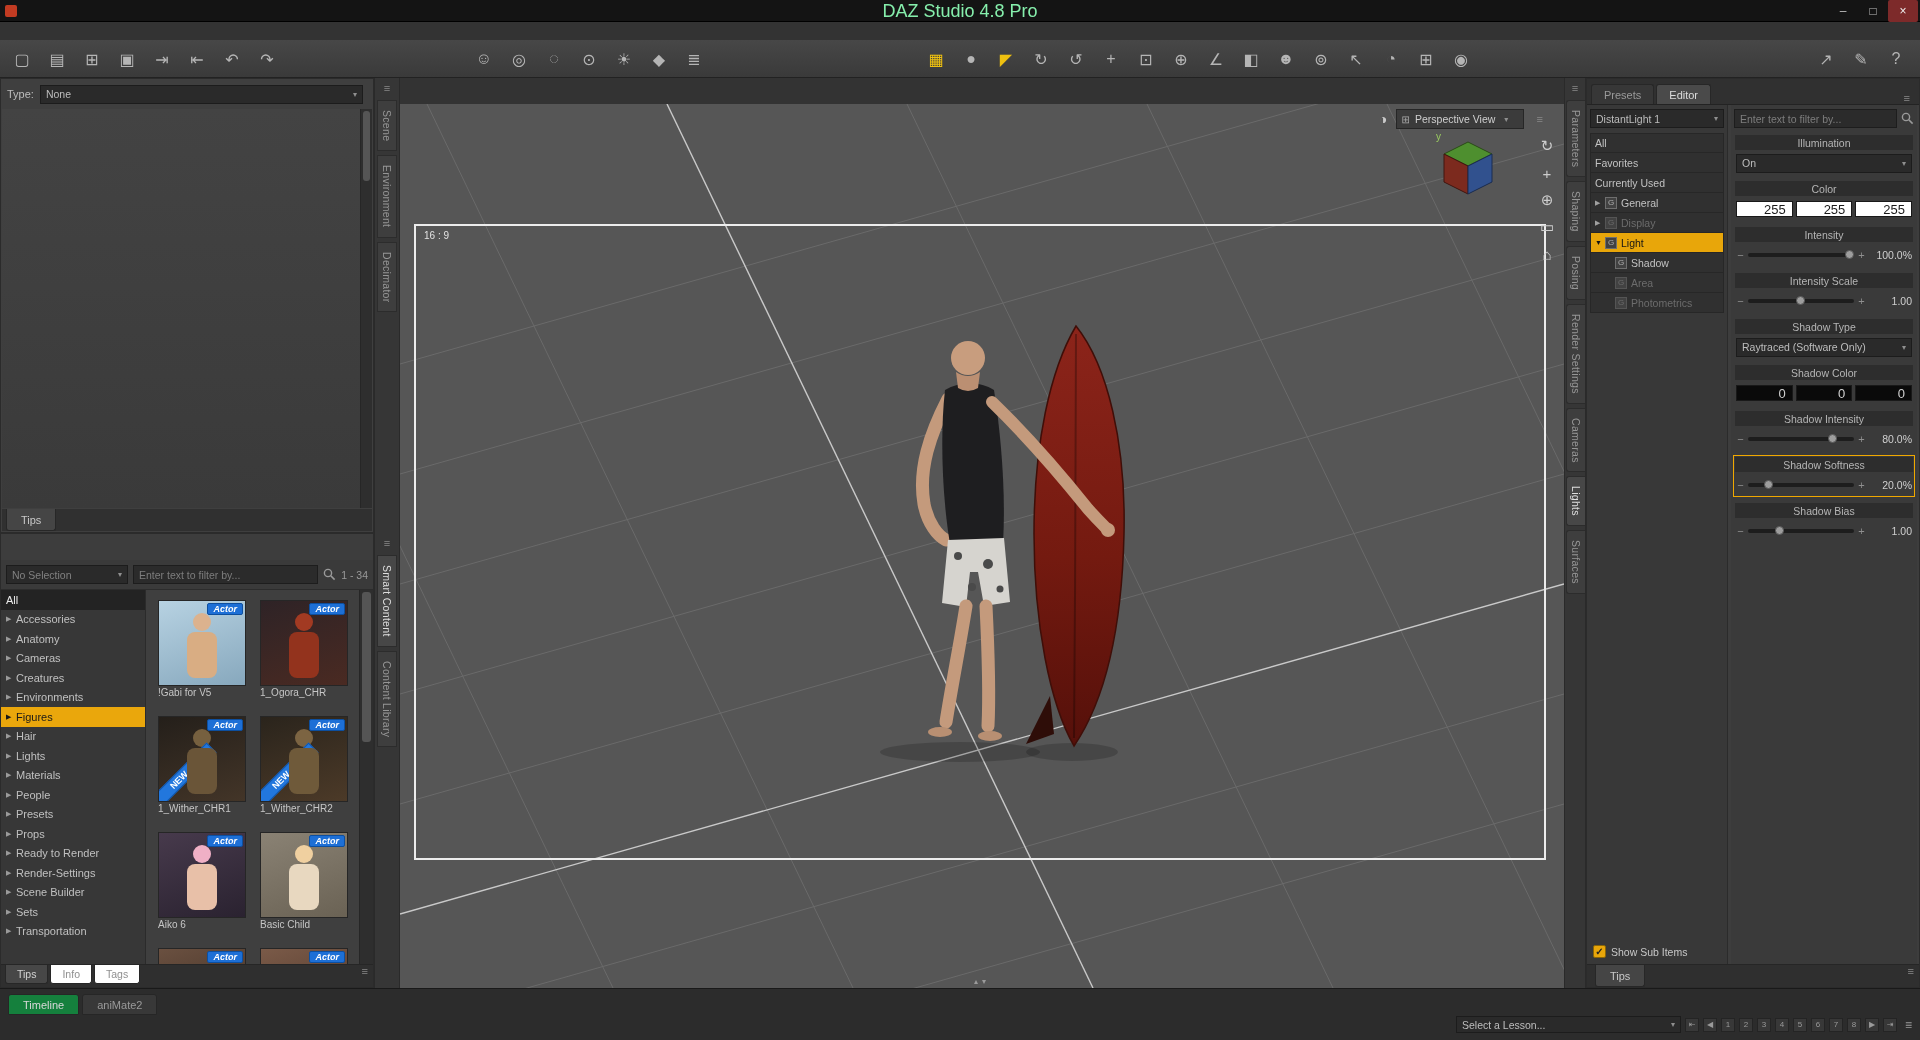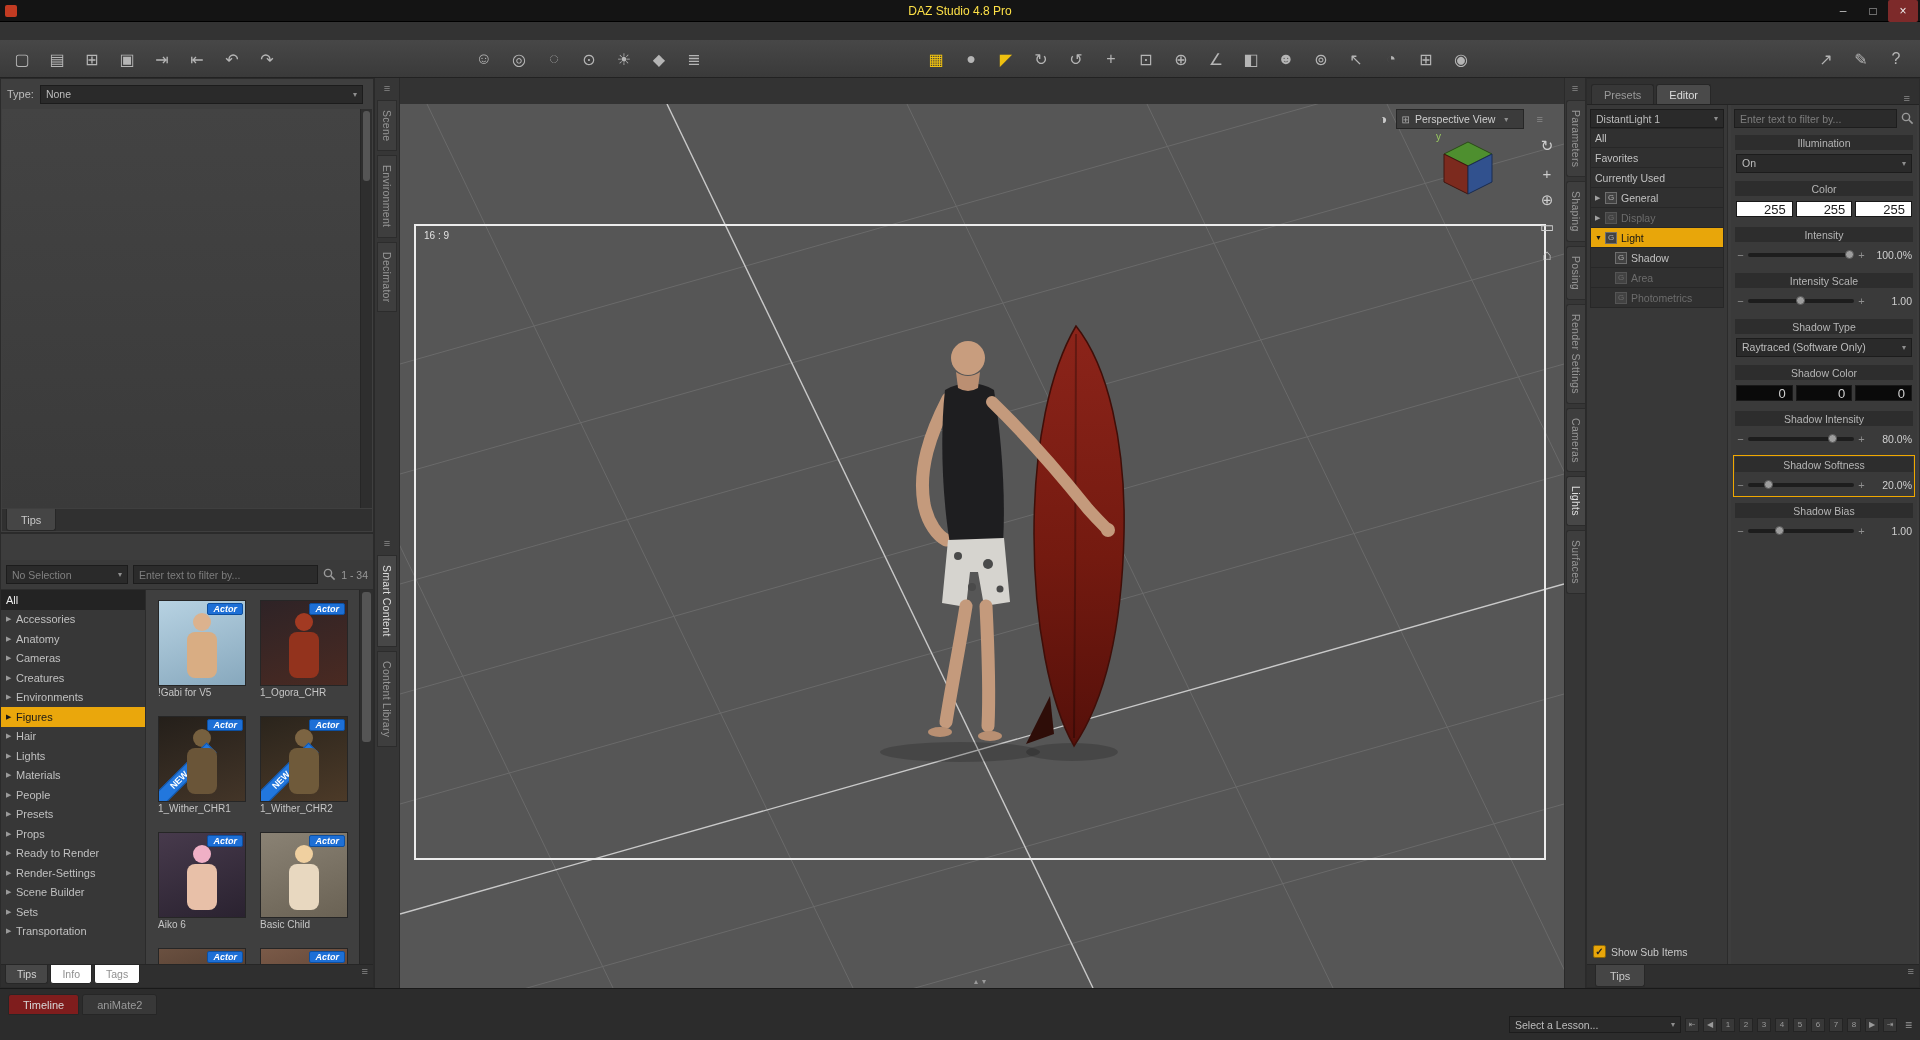--- a/index.html
+++ b/index.html
@@ -2,21 +2,21 @@
 <html><head>
 <meta charset="utf-8">
 <style>
   *{margin:0;padding:0;box-sizing:border-box;user-select:none}
   html,body{width:1920px;height:1040px;overflow:hidden;background:#333;
     font-family:"Liberation Sans",sans-serif;font-size:11px;color:#c8c8c8}
   #app{position:relative;width:1920px;height:1040px;background:#333}
 
   
   #titlebar{position:absolute;left:0;top:0;width:100%;height:22px;background:#141414;border-bottom:1px solid #000}
-  #title{position:absolute;left:0;right:0;top:0;height:32px;line-height:22px;text-align:center;color:#fde047;font-size:12px}
+  #title{position:absolute;left:0;right:0;top:0;height:32px;line-height:22px;text-align:center;color:#86efac;font-size:18px}
   #app-icon{position:absolute;left:5px;top:5px;width:12px;height:12px;background:#c23b22;border-radius:2px}
   .win-btns{position:absolute;right:2px;top:0;height:22px;display:flex}
   .win-btn{width:30px;height:22px;display:flex;align-items:center;justify-content:center;color:#bdbdbd;font-size:12px}
   .win-btn.close{background:#7d2a2a;color:#eee;border-radius:2px}
 
   
   #menubar{position:absolute;left:0;top:22px;width:100%;height:18px;background:#262626;border-bottom:1px solid #1a1a1a;display:flex;align-items:center;padding-left:4px}
   #daz-logo{width:12px;height:12px;background:#b5321f;border-radius:2px;margin-right:8px}
   .menu-item{padding:0 8px;height:18px;line-height:18px;color:#c4c4c4;font-size:11px}
 
@@ -124,21 +124,21 @@
   #vp-bottom-hint{position:absolute;bottom:2px;left:50%;transform:translateX(-50%);color:#9a9a9a;font-size:8px;letter-spacing:4px}
 
   
   #right-strip{position:absolute;left:1564px;top:78px;width:22px;height:910px;background:#363636;text-align:center}
   #right-strip .vtab{border-radius:3px 0 0 3px;border-right:none}
 
   
   #right-panel{position:absolute;left:1586px;top:78px;width:334px;height:910px;background:#3d3d3d;border:1px solid #2b2b2b}
   #le-tabs{position:absolute;left:0;top:0;right:0;height:26px}
   #le-left{position:absolute;left:0;top:26px;width:141px;bottom:23px;background:#383838;border-right:1px solid #2b2b2b;padding:4px 3px}
-  #light-dd{}
+  #light-dd{margin-bottom:5px}
   .lg-row{height:20px;display:flex;align-items:center;padding:0 4px;background:#303030;border:1px solid #272727;border-top:none;color:#c2c2c2;font-size:10.5px;white-space:nowrap}
   .lg-row:first-of-type{border-top:1px solid #272727}
   .lg-row.selected{background:#e8a60a;color:#151515}
   .lg-row.disabled{color:#6c6c6c}
   .lg-row.indent{padding-left:24px}
   .lg-arrow{width:10px;font-size:7px;color:#a0a0a0}
   .lg-row.selected .lg-arrow{color:#151515}
   .lg-icon{width:12px;height:12px;border:1px solid #6f6f6f;background:#424242;color:#b0b0b0;font-size:8px;display:flex;align-items:center;justify-content:center;margin-right:4px;flex:0 0 auto}
   .lg-row.disabled .lg-icon{color:#6c6c6c;border-color:#555}
   #le-right{position:absolute;left:144px;top:26px;right:2px;bottom:23px;background:#3a3a3a;padding:4px 3px;overflow:hidden}
@@ -160,23 +160,23 @@
   #show-sub-row{position:absolute;left:6px;bottom:29px;display:flex;align-items:center;gap:5px}
   .chk{width:13px;height:13px;background:#e8a60a;border:1px solid #8a6508;border-radius:2px;color:#222;font-size:10px;font-weight:bold;display:flex;align-items:center;justify-content:center}
   .chk::before{content:"✓"}
   #show-sub-label{color:#c8c8c8;font-size:10.5px}
   #le-bottom{position:absolute;left:0;right:0;bottom:0;height:23px;background:#2f2f2f;border-top:1px solid #262626;display:flex;align-items:flex-start;padding-left:4px}
 
   
   #bottombar{position:absolute;left:0;top:988px;width:100%;height:52px;background:#2c2c2c;border-top:1px solid #191919}
   #bottom-tabs{position:absolute;left:8px;top:5px;display:flex}
   .bbtab{height:21px;padding:0 14px;display:flex;align-items:center;background:#383838;border:1px solid #262626;border-radius:3px 3px 0 0;color:#9a9a9a;margin-right:3px;font-size:11px}
-  .bbtab.active{background:#7f1d1d;color:#d8d8d8}
+  .bbtab.active{background:#15803d;color:#d8d8d8}
   #lesson-row{position:absolute;right:8px;bottom:7px;display:flex;align-items:center;gap:4px}
-  #lesson-dd{width:172px;height:17px}
+  #lesson-dd{width:225px;height:17px}
   .pgbtn{width:14px;height:14px;background:#383838;border:1px solid #242424;color:#9a9a9a;font-size:8px;display:flex;align-items:center;justify-content:center}
   #ham-icon{color:#9a9a9a;font-size:12px;margin-left:4px}
   #ham-icon::before{content:"≡"}
 </style>
 </head>
 <body>
 
 <div id="app">
 
   <div id="titlebar">

